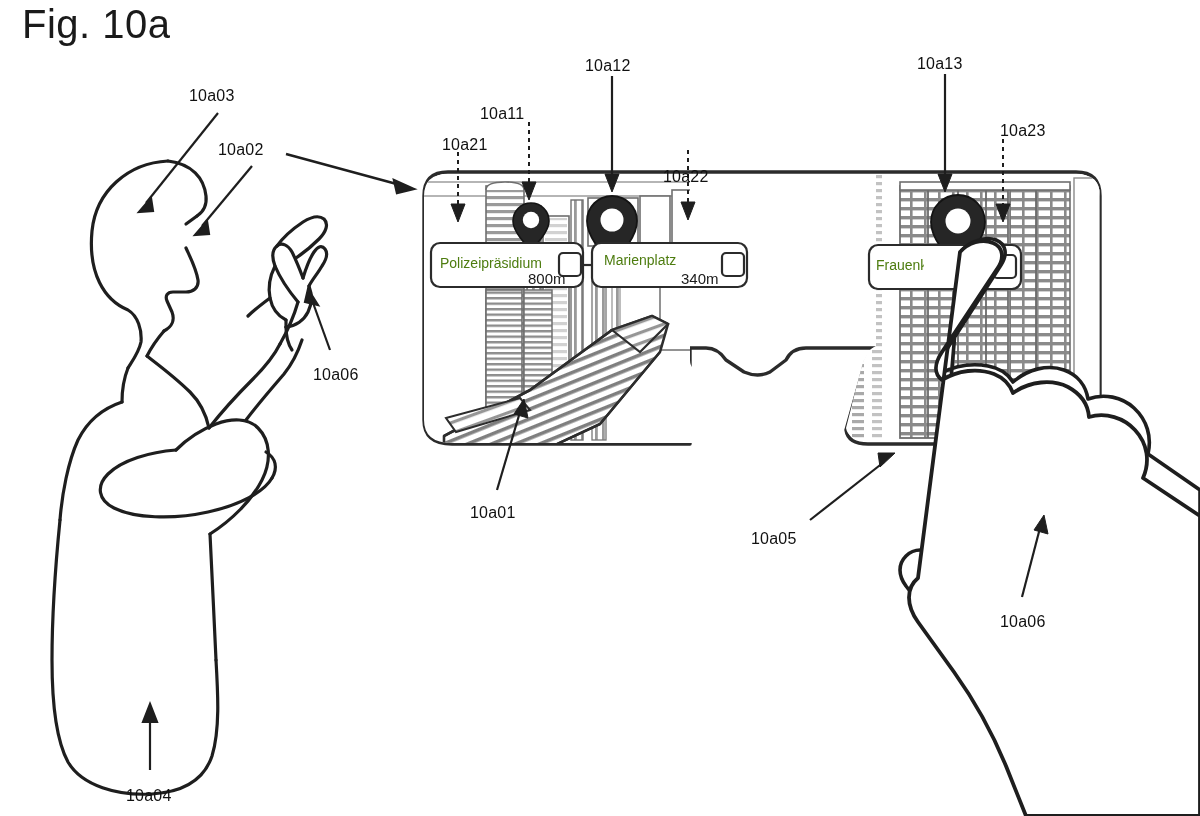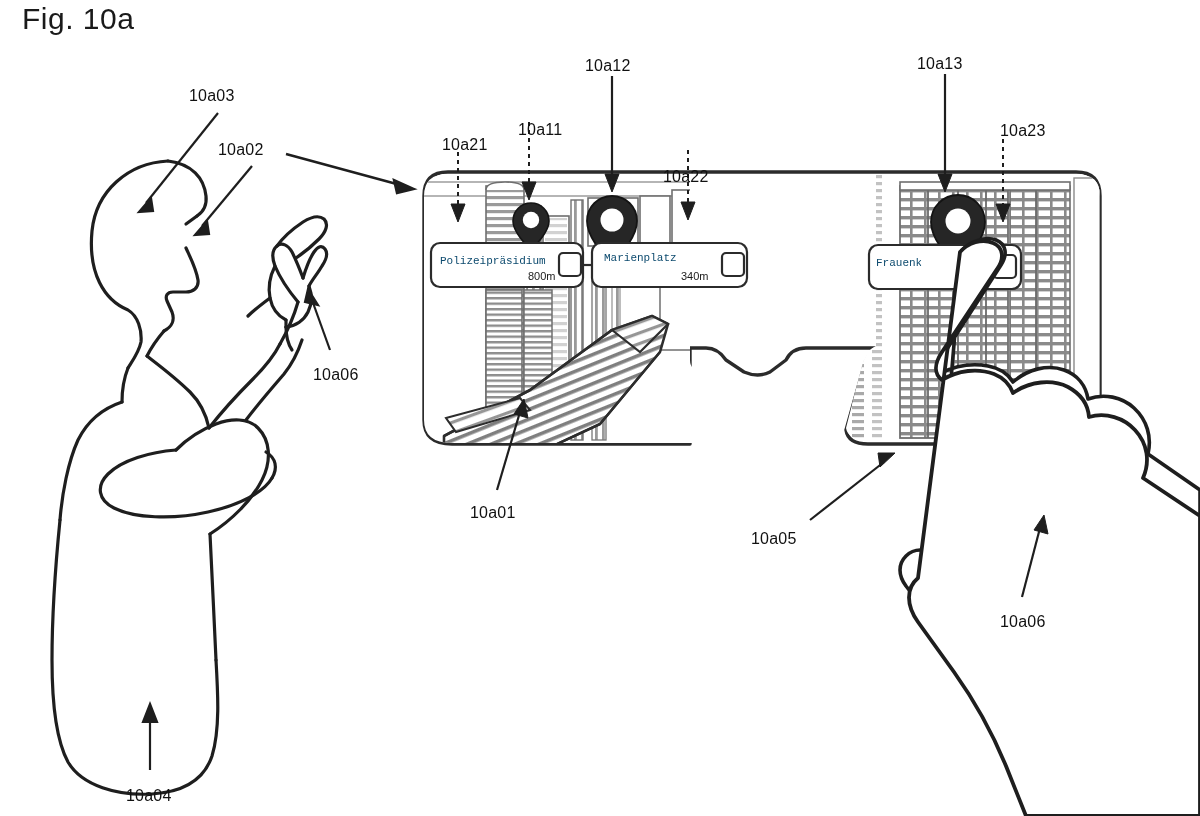--- a/index.html
+++ b/index.html
@@ -22,45 +22,45 @@
     position: absolute;
     left: 0;
     top: 0;
     width: 1200px;
     height: 816px;
   }
   .fig-title {
     position: absolute;
     left: 22px;
     top: 2px;
-    font-size: 30px;
+    font-size: 40px;
     letter-spacing: 0.5px;
     color: #1a1a1a;
     font-family: "Liberation Sans", sans-serif;
     white-space: nowrap;
   }
   .ref-label {
     position: absolute;
     font-size: 16px;
     color: #111111;
     font-family: "Liberation Sans", sans-serif;
     white-space: nowrap;
     letter-spacing: 0.2px;
   }
   .poi-text {
     position: absolute;
-    font-size: 11px;
-    color: #0c4a6e;
-    font-family: Liberation Mono, monospace;
+    font-size: 14px;
+    color: #4d7c0f;
+    font-family: Liberation Sans, sans-serif;
     white-space: nowrap;
     letter-spacing: 0px;
   }
   .poi-dist {
     position: absolute;
-    font-size: 11px;
+    font-size: 15px;
     color: #1a1a1a;
     font-family: "Liberation Sans", sans-serif;
     white-space: nowrap;
   }
 </style>
 </head>
 <body>
 
 <div id="figure-root">
 
@@ -411,21 +411,21 @@
       </g>
       <polygon points="1044,515 1048,534 1034,530"></polygon>
     </g>
   </svg>
 
   <div class="ref-label" style="left:189px; top:87px;">10a03</div>
   <div class="ref-label" style="left:218px; top:141px;">10a02</div>
   <div class="ref-label" style="left:313px; top:366px;">10a06</div>
   <div class="ref-label" style="left:126px; top:787px;">10a04</div>
   <div class="ref-label" style="left:434px; top:136px;margin-left:8px;">10a21</div>
-  <div class="ref-label" style="left:518px; top:105px;margin-top:16px;">10a11</div>
+  <div class="ref-label" style="left:480px; top:105px;">10a11</div>
   <div class="ref-label" style="left:585px; top:57px;">10a12</div>
   <div class="ref-label" style="left:663px; top:133px;margin-top:35px;">10a22</div>
   <div class="ref-label" style="left:917px; top:55px;">10a13</div>
   <div class="ref-label" style="left:1000px; top:122px;">10a23</div>
   <div class="ref-label" style="left:470px; top:504px;">10a01</div>
   <div class="ref-label" style="left:751px; top:530px;text-align:right;">10a05</div>
   <div class="ref-label" style="left:1000px; top:613px;">10a06</div>
 
   <div class="poi-text" style="left:440px; top:255px;">Polizeipräsidium</div>
   <div class="poi-dist" style="left:528px; top:270px;">800m</div>

